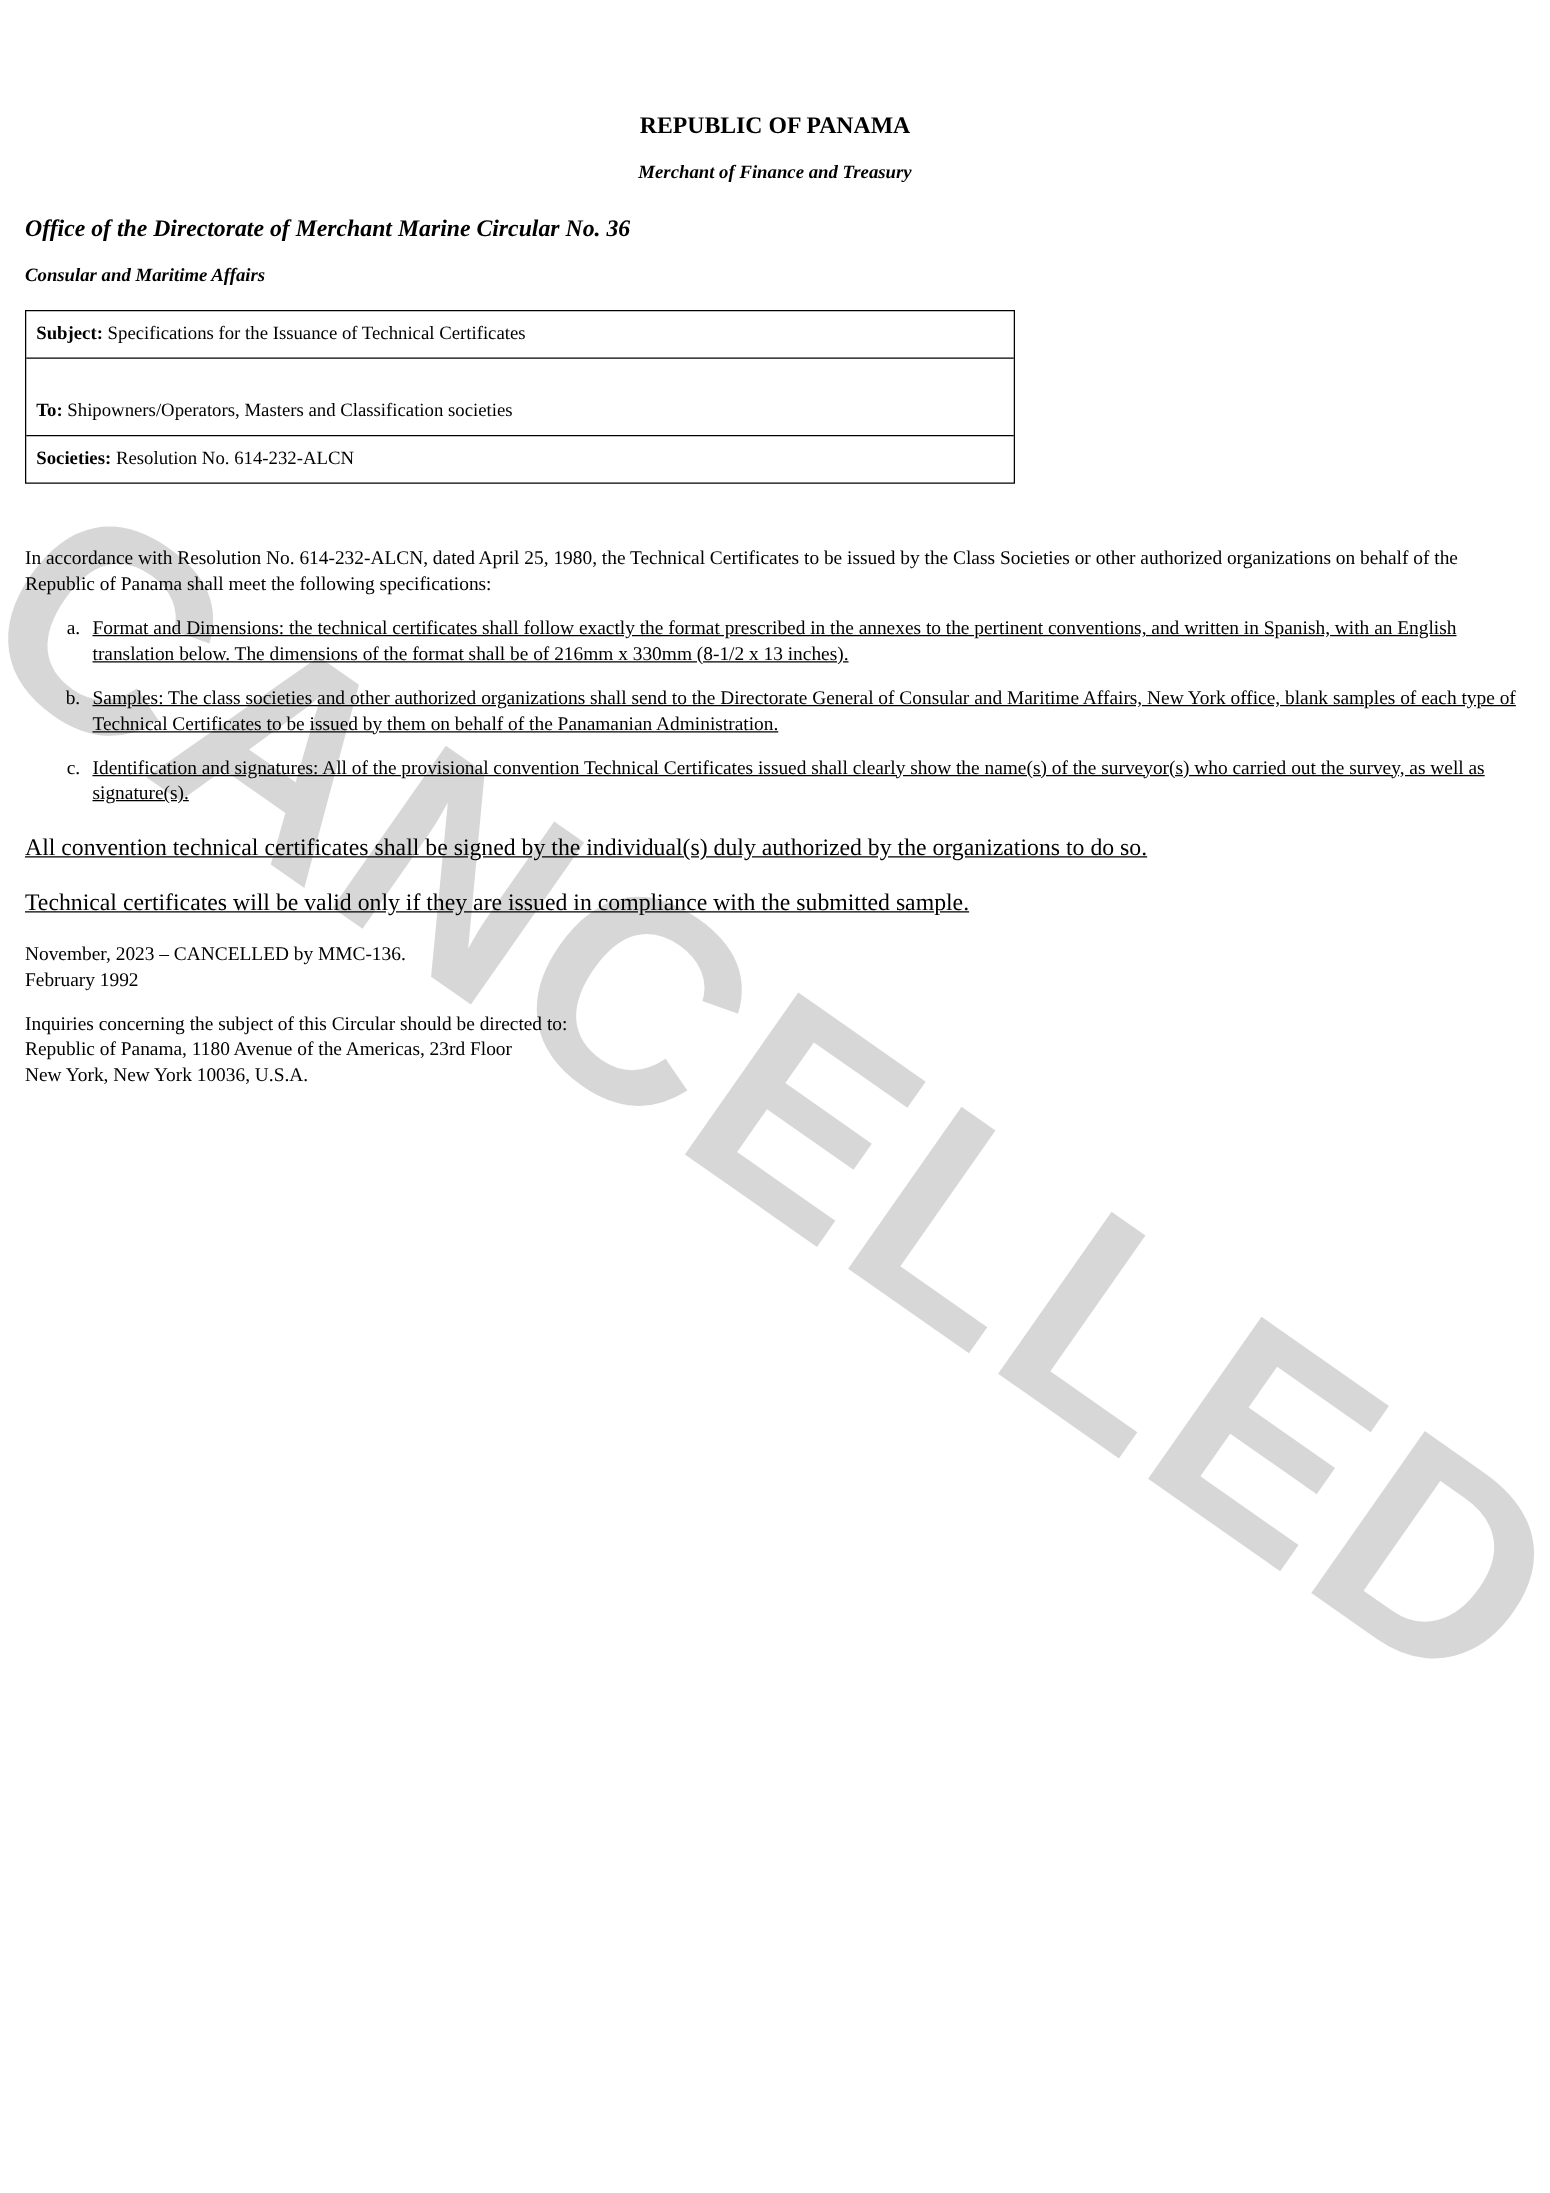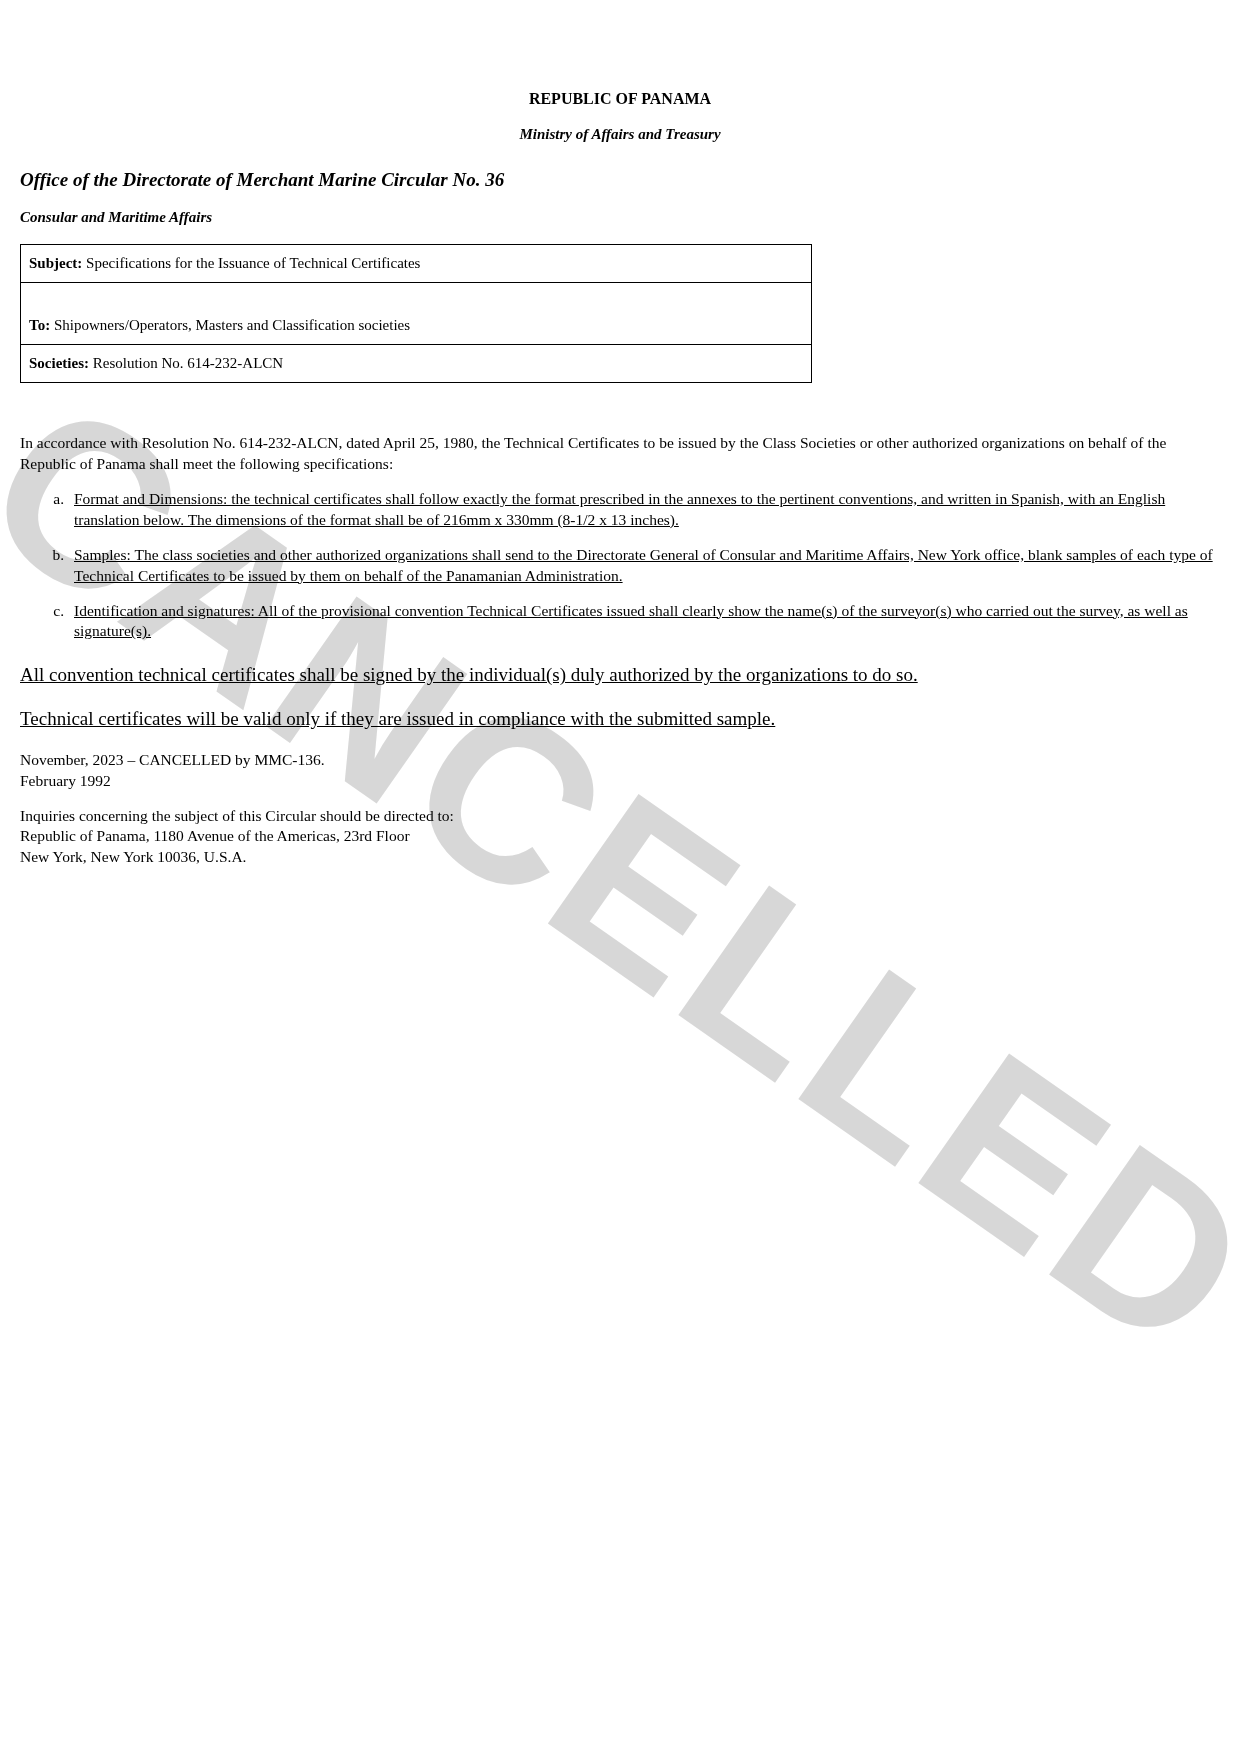--- a/index.html
+++ b/index.html
@@ -27,21 +27,21 @@
       pointer-events: none;
       z-index: 0;
       white-space: nowrap;
       font-family: Arial, Helvetica, sans-serif;
       text-shadow: 2px 2px 0 rgba(255,255,255,0.3);
     }
     .content { position: relative; z-index: 1; }
     .title {
       text-align: center;
       font-weight: 700;
-      font-size: 16px;
+      font-size: 19px;
       margin-bottom: 18px;
     }
     .subtitle {
       text-align: center;
       font-style: italic;
       font-weight: 700;
       font-size: 15px;
       margin-bottom: 26px;
     }
     .office-line {
@@ -87,21 +87,21 @@
     .inquiries p { line-height: 1.35; font-size: 15.5px; }
   </style>
 </head>
 <body>
 
 <div class="watermark">CANCELLED</div>
 
 <div class="content">
 
   <div class="title">REPUBLIC OF PANAMA</div>
-  <div class="subtitle">Ministry of Affairs and Treasury</div>
+  <div class="subtitle">Merchant of Finance and Treasury</div>
 
   <div class="office-line">Office of the Directorate of Merchant Marine Circular No. 36</div>
   <div class="affairs-line">Consular and Maritime Affairs</div>
 
   <div class="header-box">
     <div class="row">
       <span class="label">Subject:</span><span> Specifications for the Issuance of Technical Certificates</span>
     </div>
     <div class="row first">
       <span class="label">To:</span><span> Shipowners/Operators, Masters and Classification societies</span>

